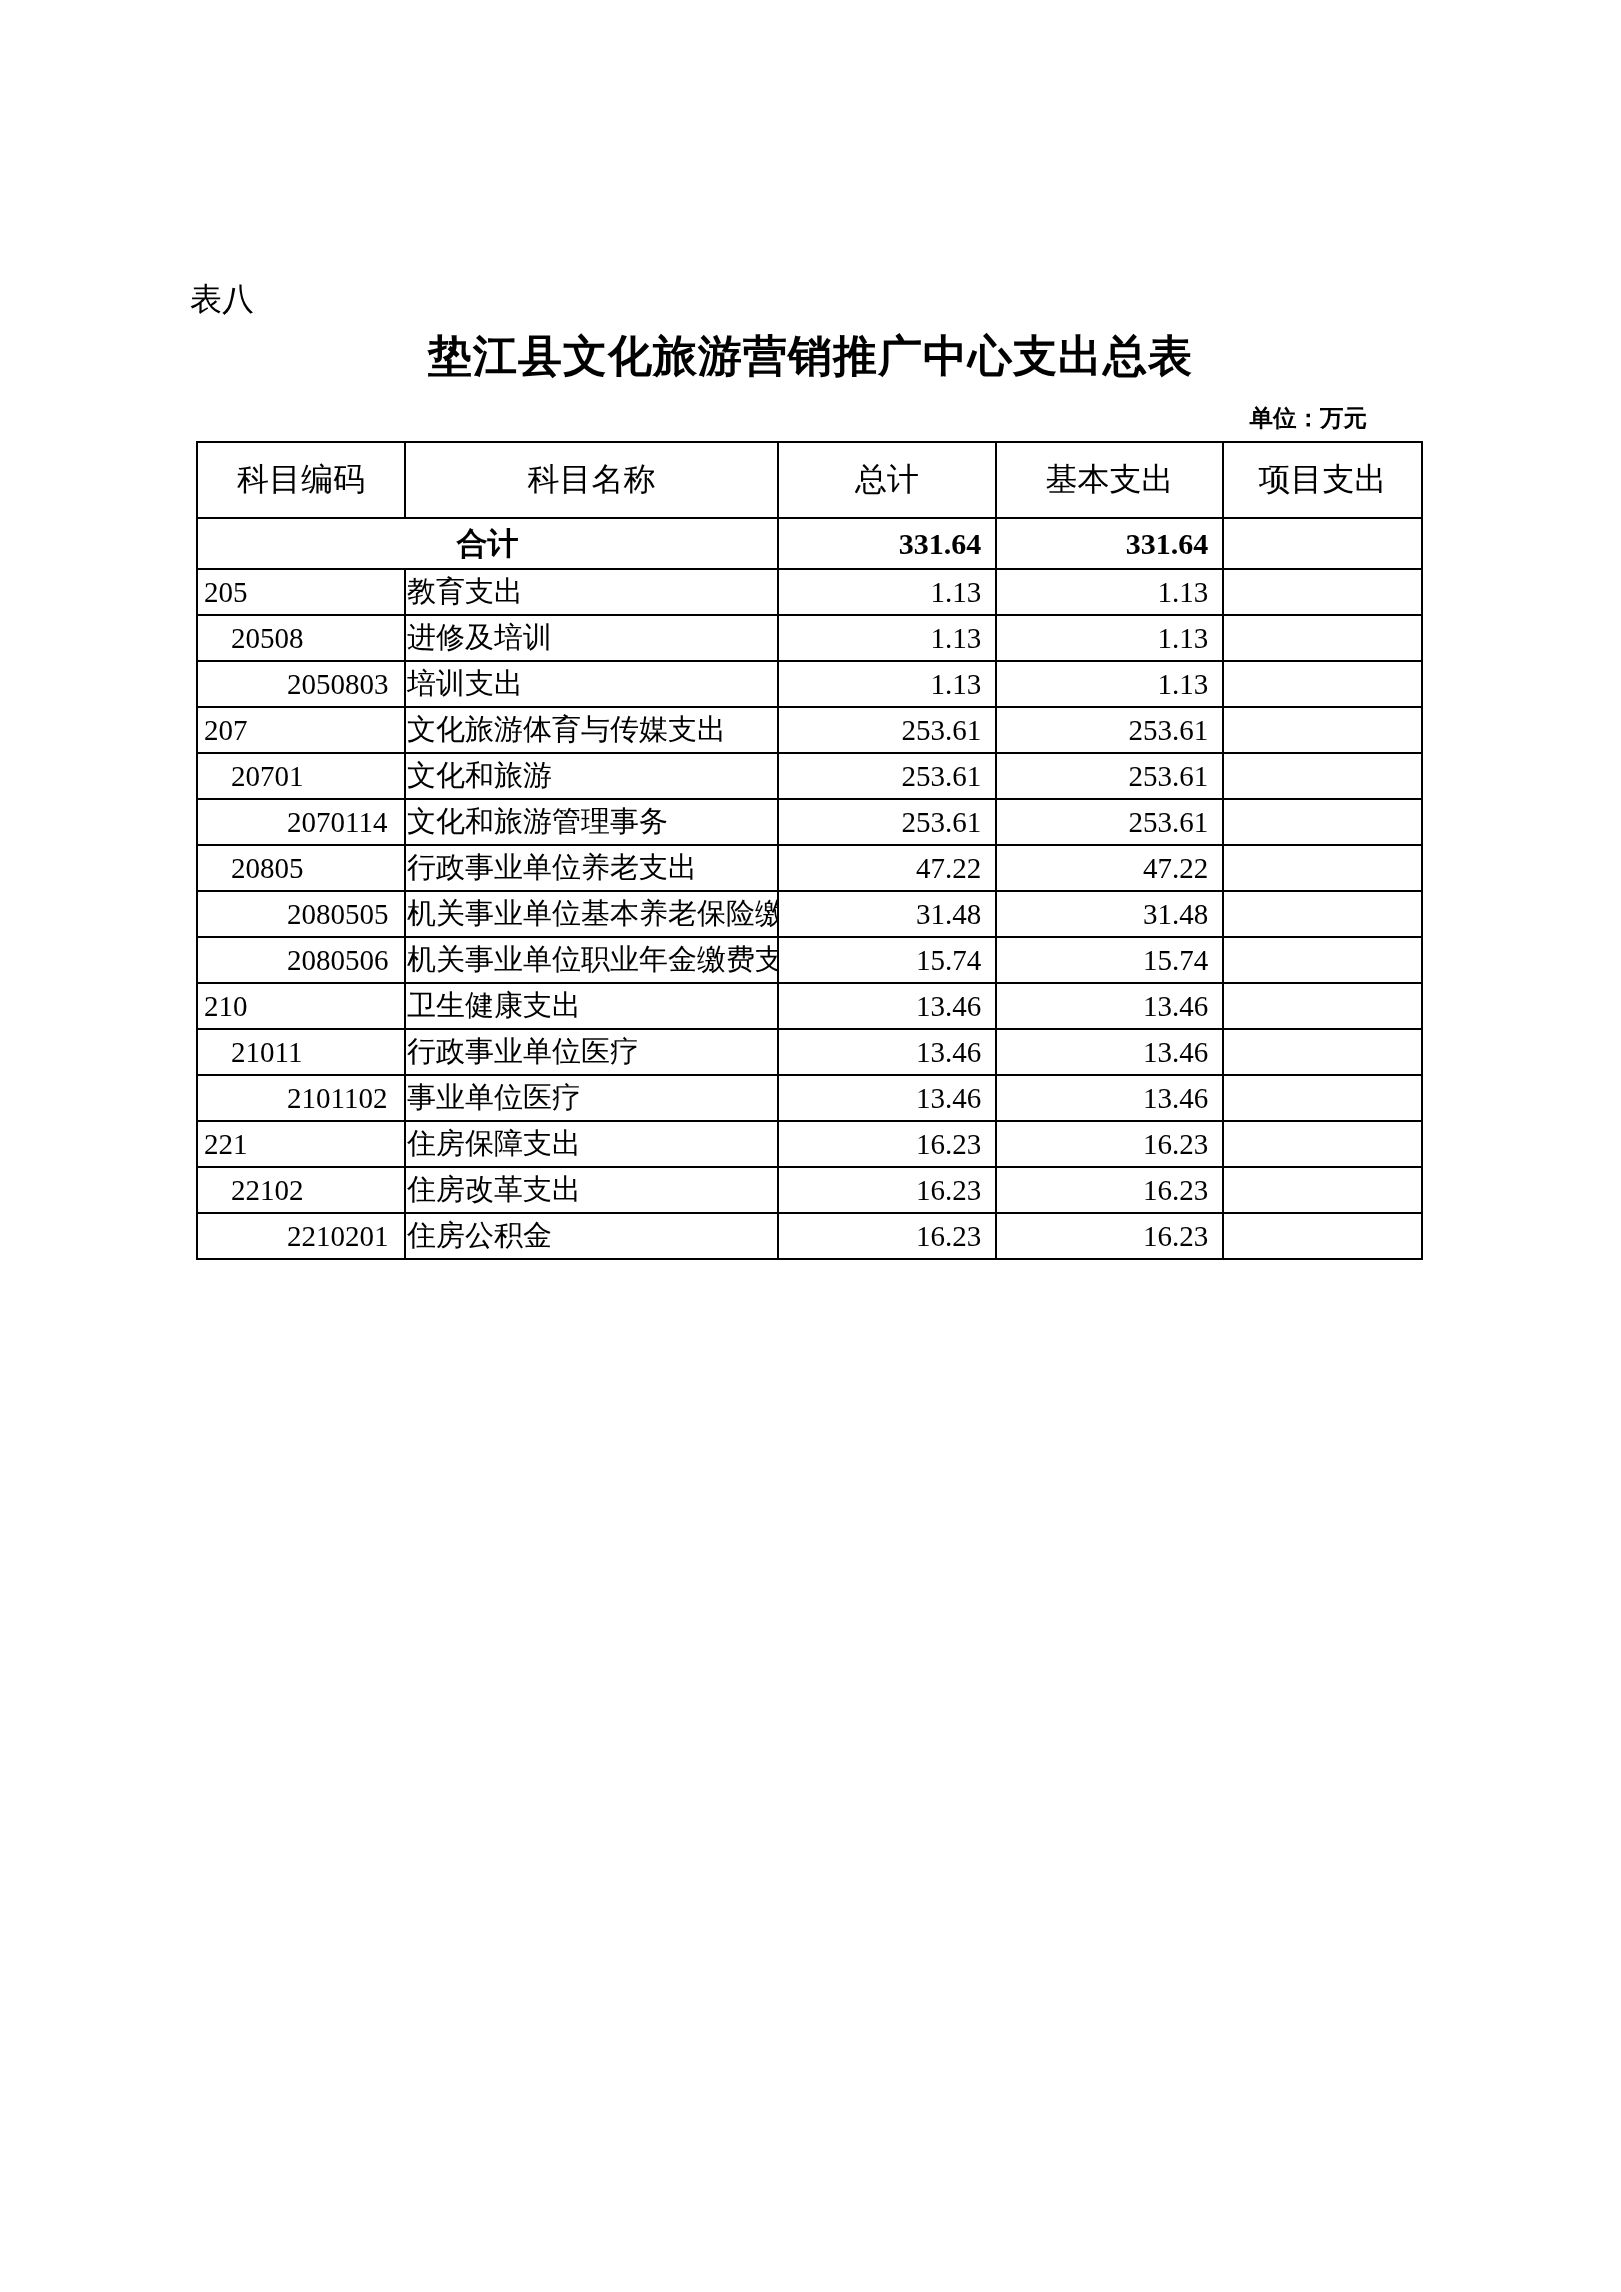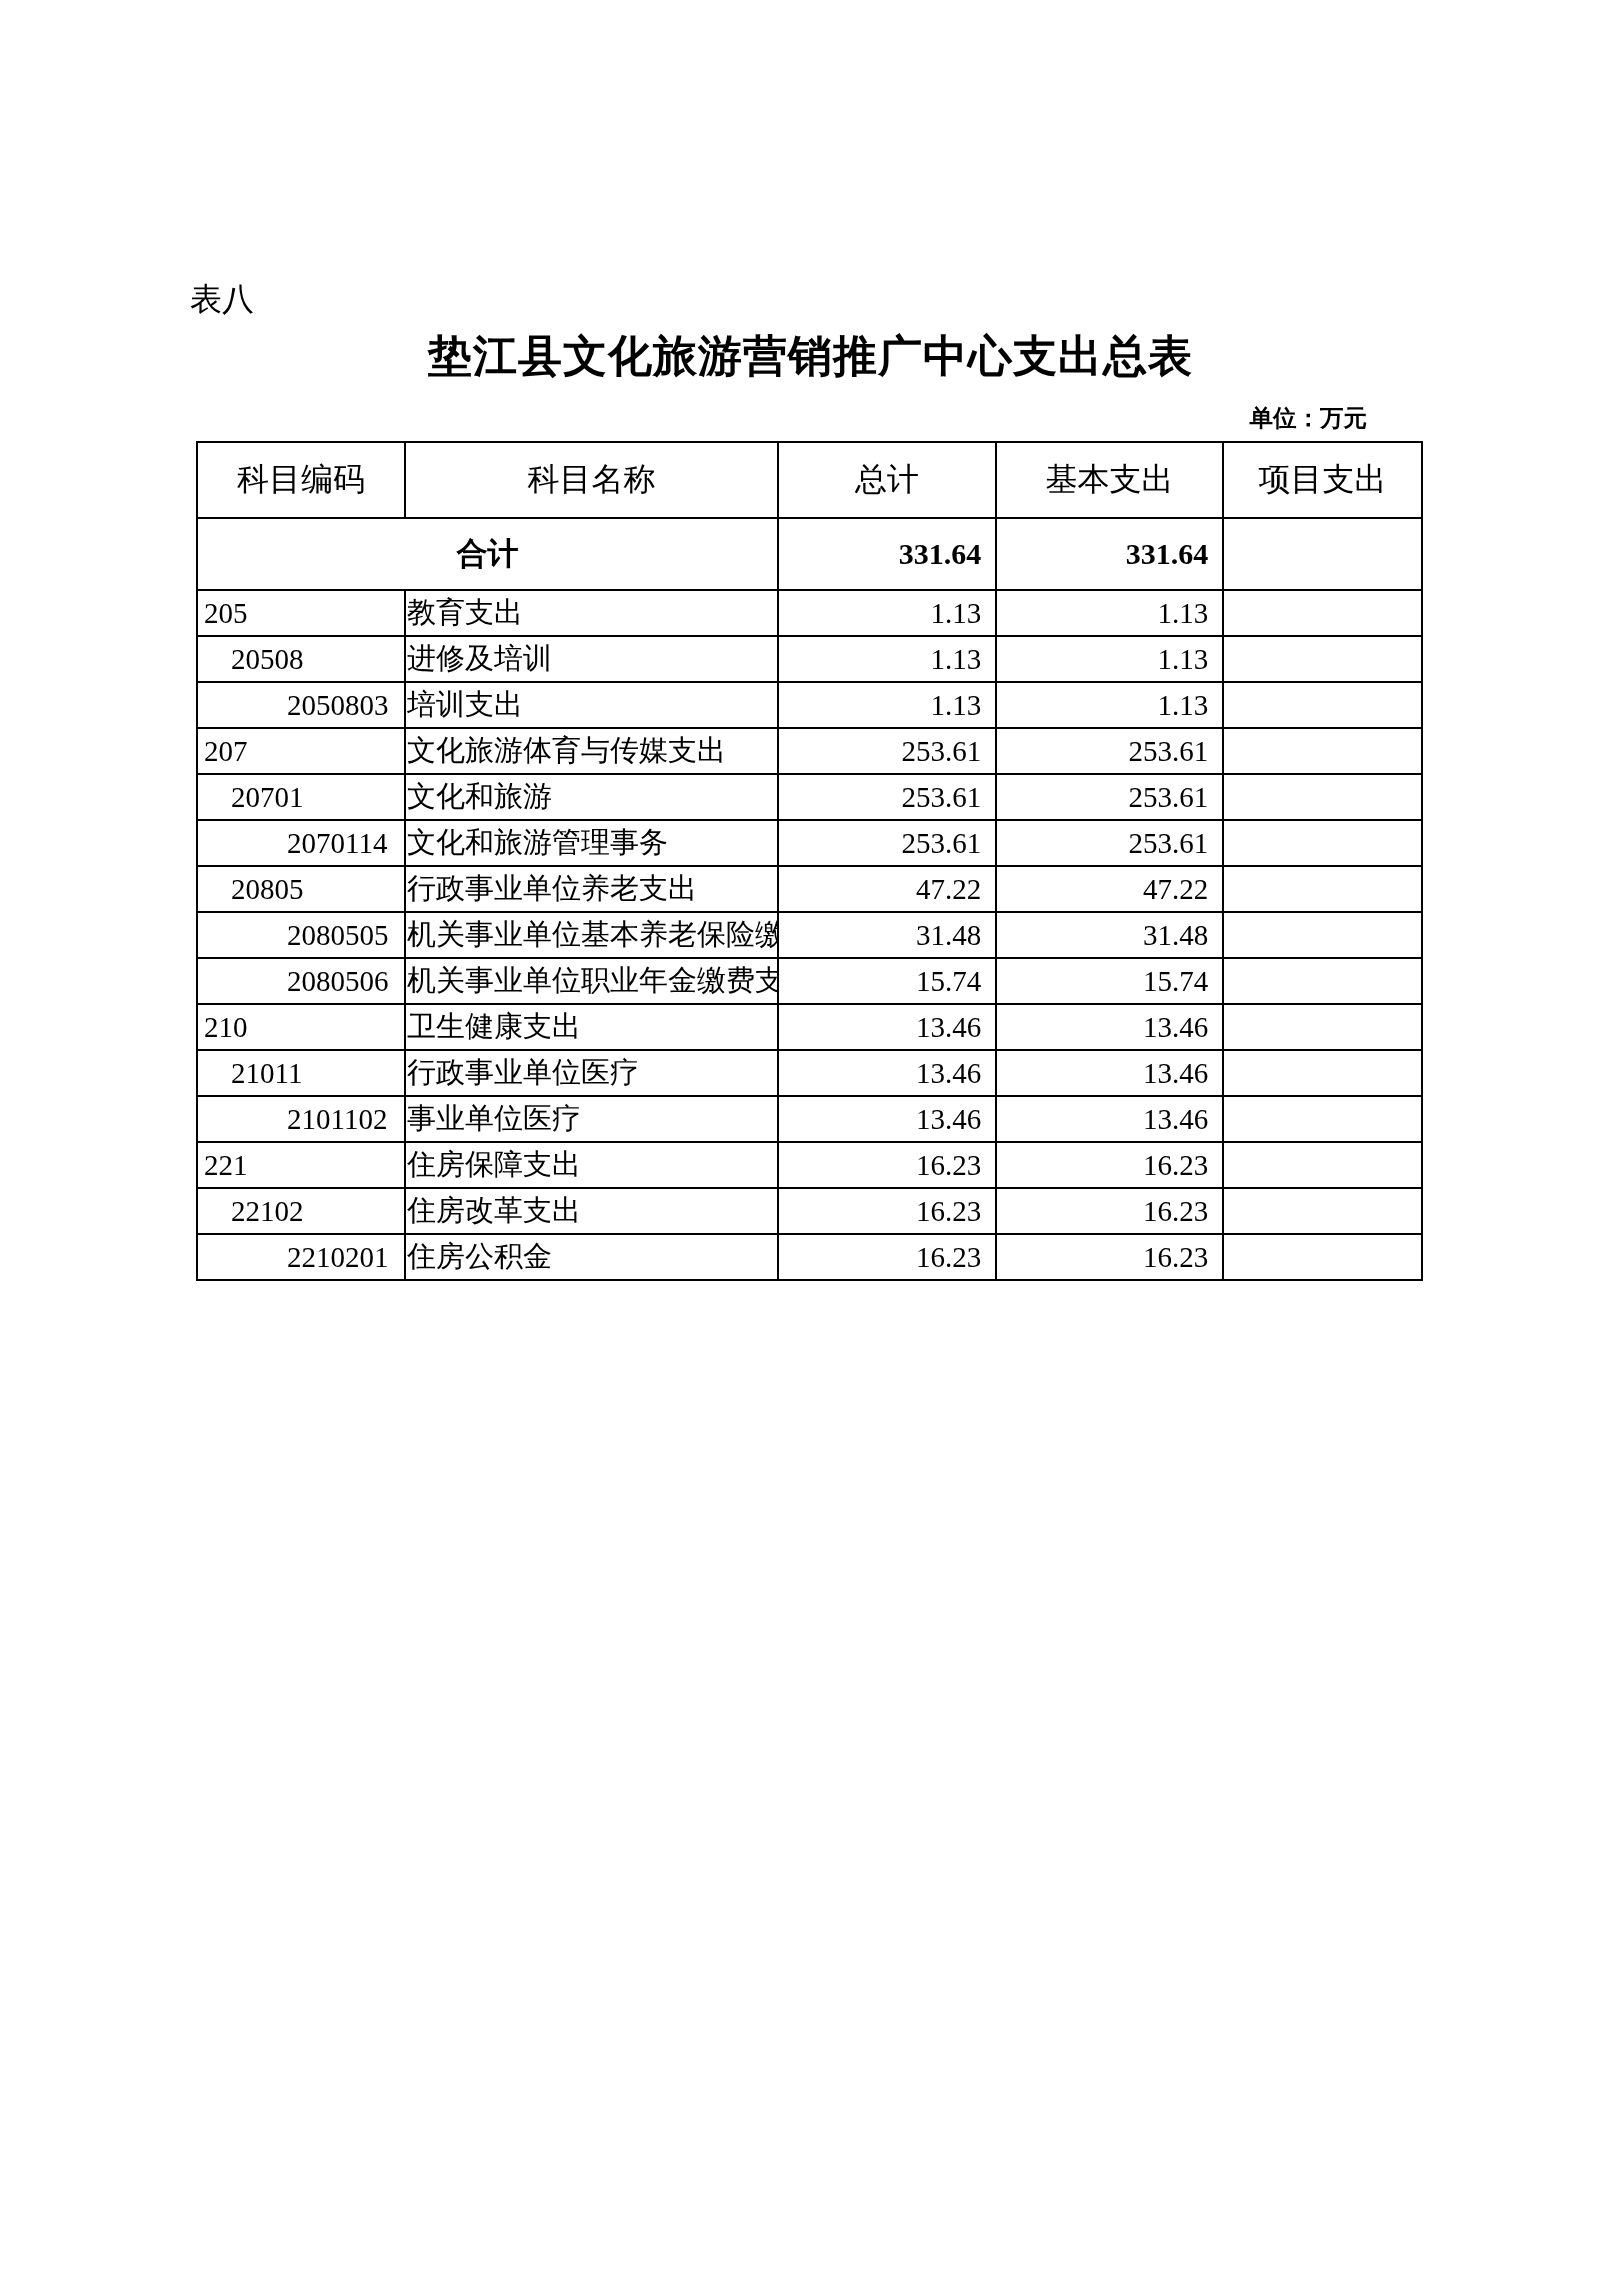--- a/index.html
+++ b/index.html
@@ -42,21 +42,21 @@
     overflow: hidden;
     vertical-align: middle;
   }
   thead tr { height: 76px; }
   .main-table th {
     font-weight: normal;
     font-size: 32px;
     text-align: center;
     border-bottom: 2.9px solid #000;
   }
-  tr.total-row { height: 72px; padding-left: 8px; }
+  tr.total-row { height: 51px; padding-left: 8px; }
   tr.total-row td {
     border-bottom: 2.9px solid #000;
     font-weight: bold;
   }
   td.total-label {
     text-align: center;
     font-size: 31px;
   }
   tr.data-row { height: 46px; }
   td.code {

